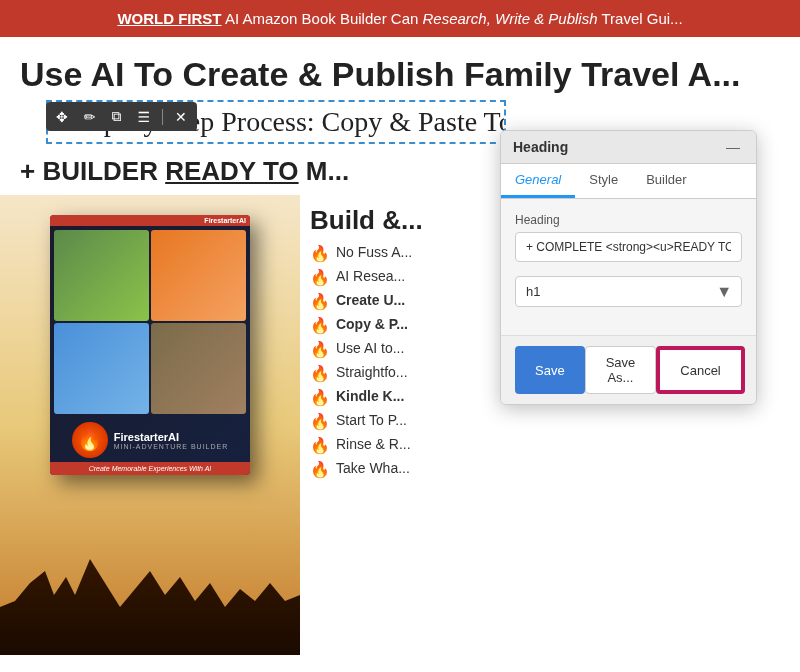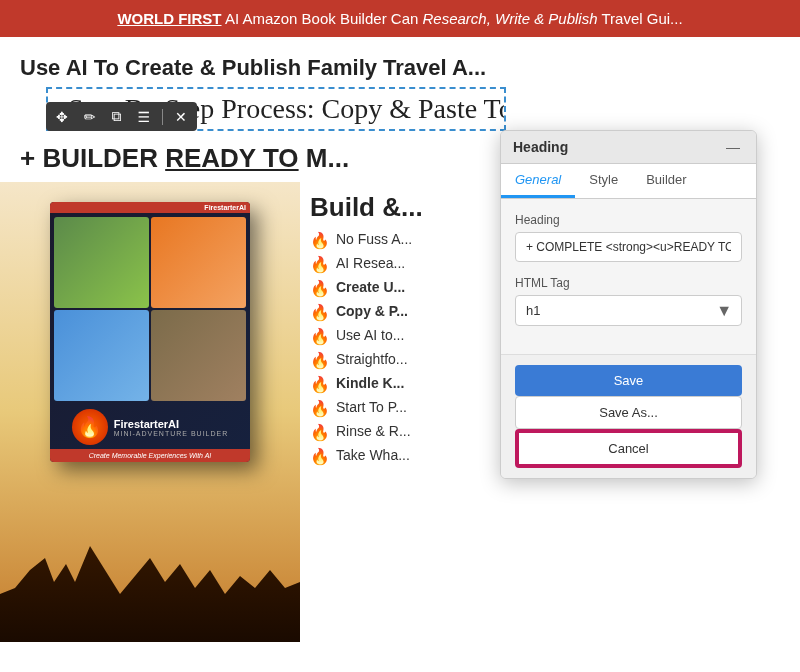--- a/index.html
+++ b/index.html
@@ -25,21 +25,21 @@
     .top-banner .underline-bold {
       font-weight: bold;
       text-decoration: underline;
     }
     .top-banner em {
       font-style: italic;
     }
 
     
     .hero-headline {
-      font-size: 22px;
+      font-size: 34px;
       font-weight: bold;
       color: #222;
       padding: 18px 20px 6px 20px;
       white-space: nowrap;
       overflow: hidden;
     }
 
     
     .edit-toolbar {
       position: absolute;
@@ -344,21 +344,20 @@
       color: #666;
       pointer-events: none;
     }
 
     .dialog-footer {
       display: flex;
       justify-content: space-between;
       padding: 10px 14px;
       border-top: 1px solid #ddd;
       background: #f0f0f0;
-      flex-direction: column;
     }
     .btn-save {
       background: #3a7bd5;
       color: #fff;
       border: none;
       padding: 8px 20px;
       border-radius: 4px;
       font-size: 13px;
       cursor: pointer;
     }
@@ -496,21 +495,20 @@
     <div class="dialog-tab active">General</div>
     <div class="dialog-tab">Style</div>
     <div class="dialog-tab">Builder</div>
   </div>
   <div class="dialog-body">
     <div class="form-group">
       <label class="form-label">Heading</label>
       <input class="form-input" type="text" value="+ COMPLETE &lt;strong&gt;&lt;u&gt;READY TO PUBLIS|" style="">
     </div>
     <div class="form-group">
-      <label class="form-label">HTML Tag</label>
       <div class="form-select-wrapper">
         <select class="form-select">
           <option>h1</option>
           <option>h2</option>
           <option>h3</option>
           <option>h4</option>
           <option>h5</option>
           <option>h6</option>
         </select>
         <span class="select-arrow">▼</span>

